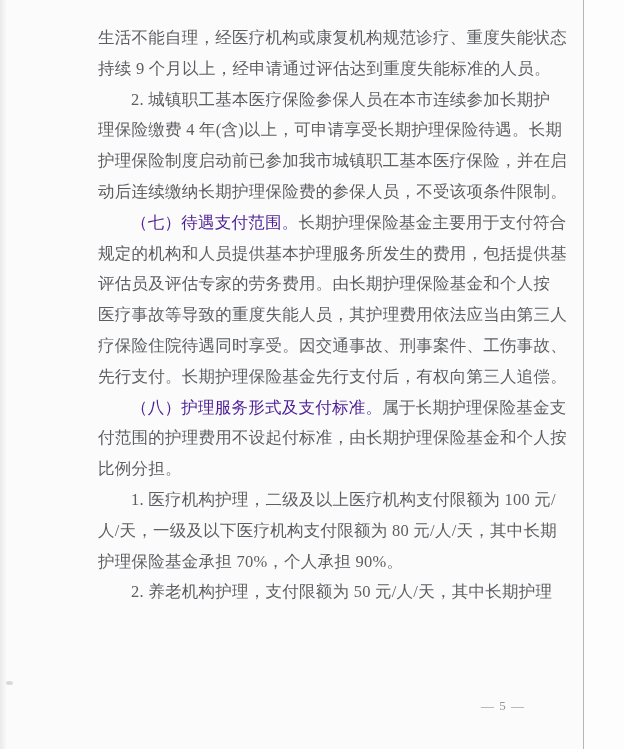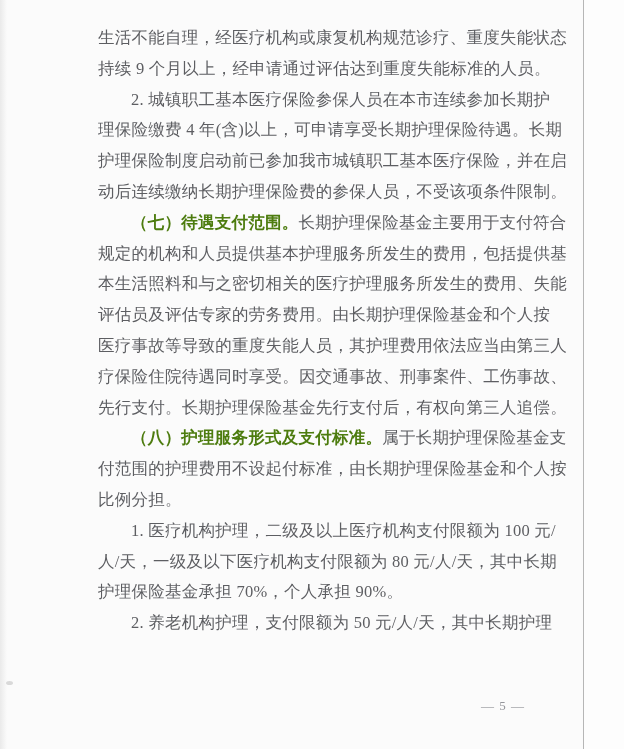--- a/index.html
+++ b/index.html
@@ -34,22 +34,22 @@
   }
   .line {
     height: 30.8px;
     line-height: 30.8px;
     font-size: 16.5px;
     letter-spacing: 0.25px;
     color: #5d5e62;
     white-space: nowrap;
   }
   .line .seg-bold {
-    font-weight: bold;
-    color: #4d7c0f;
+    font-weight: normal;
+    color: #4c1d95;
   }
   .indent { text-indent: 33px; }
   .page-number {
     position: absolute; top: 698px; left: 458px; width: 90px;
     text-align: center;
     font-size: 13px;
     line-height: 16px;
     letter-spacing: 1px;
     color: #94959a;
   }
@@ -65,21 +65,20 @@
 
   <div class="textblock">
     <div class="line"><span class="seg-bold"></span><span>生活不能自理，经医疗机构或康复机构规范诊疗、重度失能状态</span></div>
     <div class="line"><span class="seg-bold"></span><span>持续 9 个月以上，经申请通过评估达到重度失能标准的人员。</span></div>
     <div class="line indent"><span class="seg-bold"></span><span>2. 城镇职工基本医疗保险参保人员在本市连续参加长期护</span></div>
     <div class="line"><span class="seg-bold"></span><span>理保险缴费 4 年(含)以上，可申请享受长期护理保险待遇。长期</span></div>
     <div class="line"><span class="seg-bold"></span><span>护理保险制度启动前已参加我市城镇职工基本医疗保险，并在启</span></div>
     <div class="line"><span class="seg-bold"></span><span>动后连续缴纳长期护理保险费的参保人员，不受该项条件限制。</span></div>
     <div class="line indent"><span class="seg-bold">（七）待遇支付范围。</span><span>长期护理保险基金主要用于支付符合</span></div>
     <div class="line"><span class="seg-bold"></span><span>规定的机构和人员提供基本护理服务所发生的费用，包括提供基</span></div>
-    <div class="line"><span class="seg-bold"></span><span>本生活照料和与之密切相关的医疗护理服务所发生的费用、失能</span></div>
     <div class="line"><span class="seg-bold"></span><span>评估员及评估专家的劳务费用。由长期护理保险基金和个人按</span></div>
     <div class="line"><span class="seg-bold"></span><span>医疗事故等导致的重度失能人员，其护理费用依法应当由第三人</span></div>
     <div class="line"><span class="seg-bold"></span><span>疗保险住院待遇同时享受。因交通事故、刑事案件、工伤事故、</span></div>
     <div class="line"><span class="seg-bold"></span><span>先行支付。长期护理保险基金先行支付后，有权向第三人追偿。</span></div>
     <div class="line indent"><span class="seg-bold">（八）护理服务形式及支付标准。</span><span>属于长期护理保险基金支</span></div>
     <div class="line"><span class="seg-bold"></span><span>付范围的护理费用不设起付标准，由长期护理保险基金和个人按</span></div>
     <div class="line"><span class="seg-bold"></span><span>比例分担。</span></div>
     <div class="line indent"><span class="seg-bold"></span><span>1. 医疗机构护理，二级及以上医疗机构支付限额为 100 元/</span></div>
     <div class="line"><span class="seg-bold"></span><span>人/天，一级及以下医疗机构支付限额为 80 元/人/天，其中长期</span></div>
     <div class="line"><span class="seg-bold"></span><span>护理保险基金承担 70%，个人承担 90%。</span></div>

